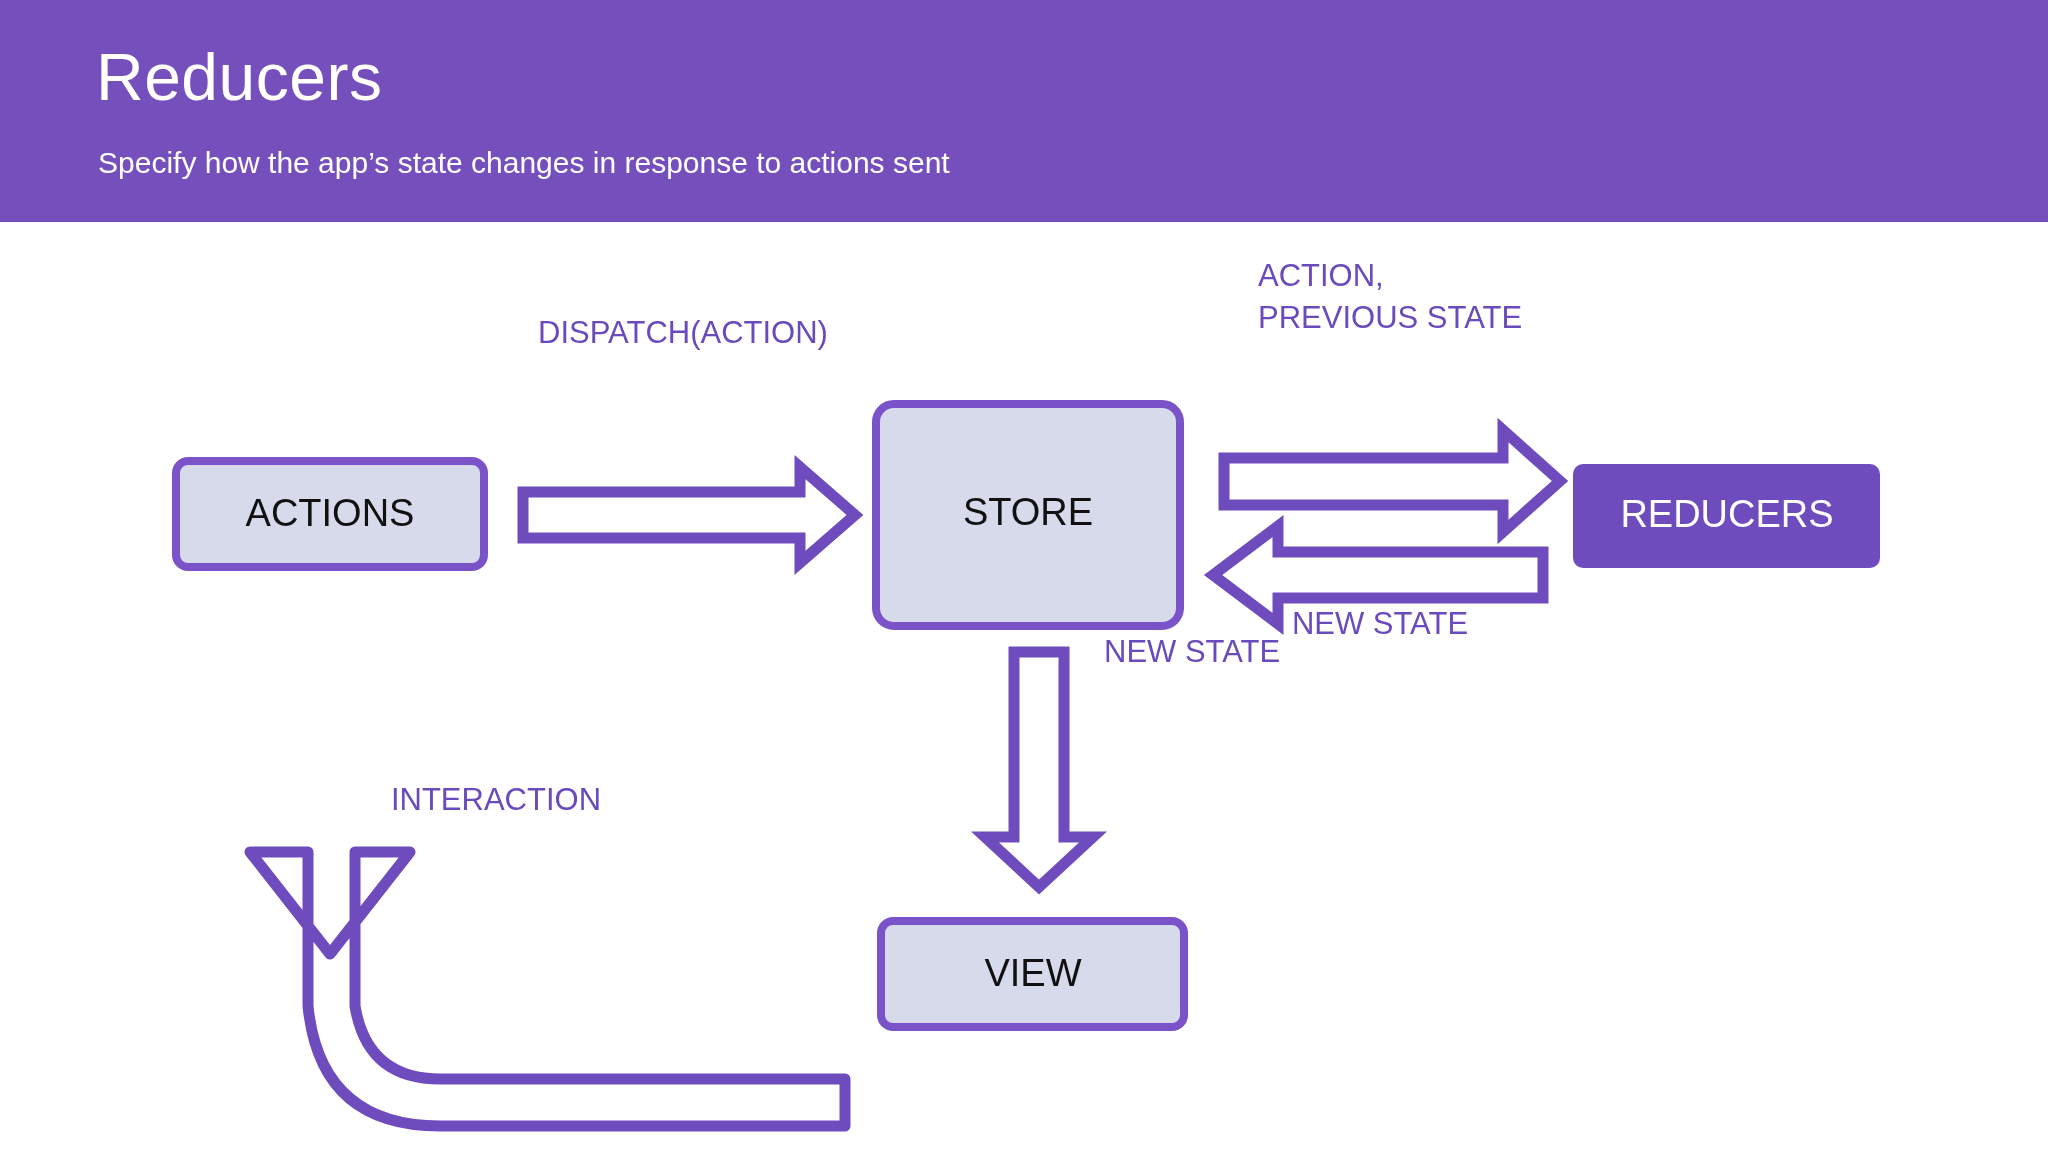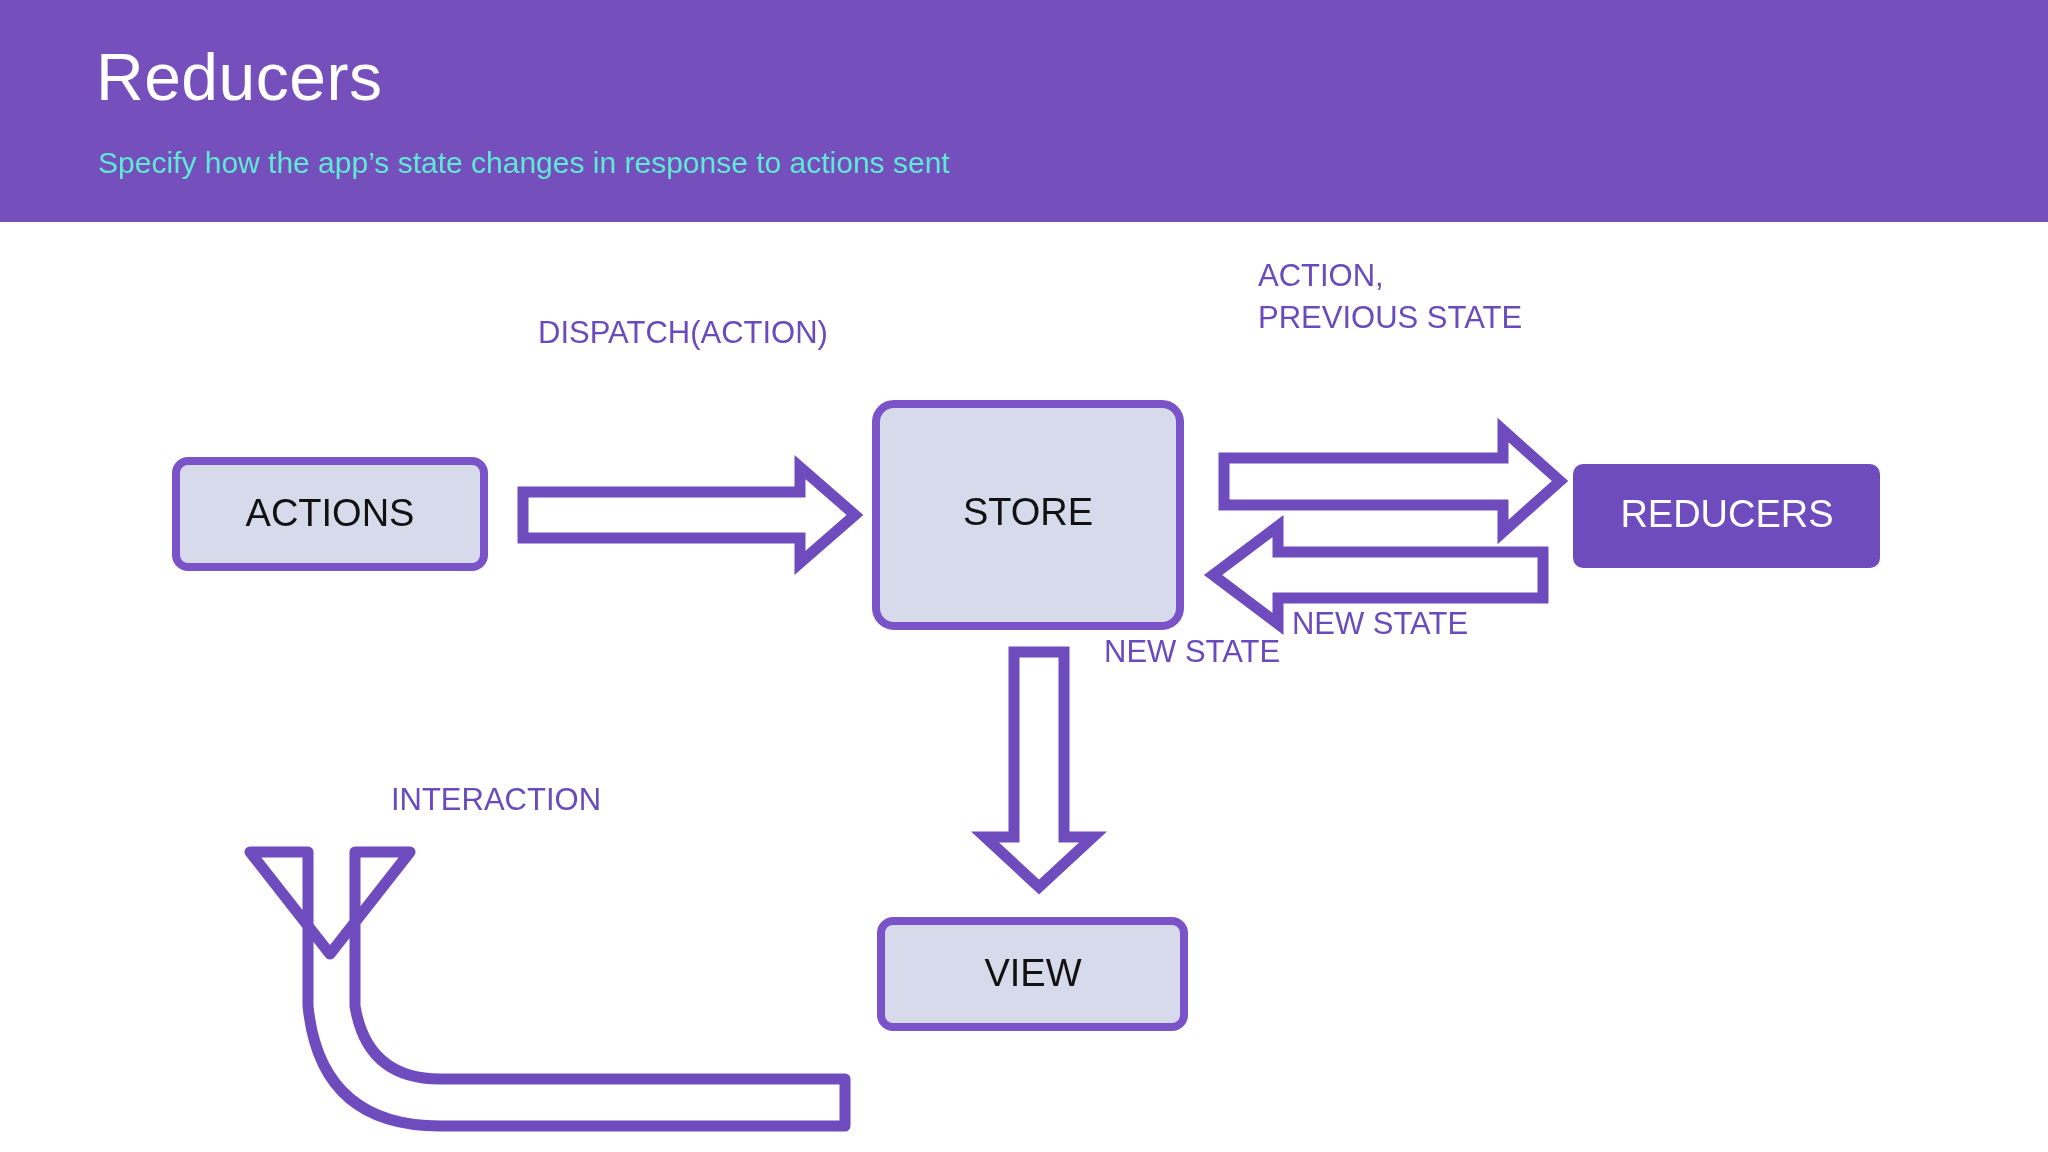--- a/index.html
+++ b/index.html
@@ -35,21 +35,21 @@
     letter-spacing: 0.5px;
     line-height: 1;
     white-space: nowrap;
   }
   #slide-subtitle {
     position: absolute;
     left: 98px;
     top: 148px;
     font-size: 30px;
     font-weight: 400;
-    color: #5eead4;
+    color: #ffffff;
     line-height: 1;
     white-space: nowrap;
   }
 
   
   #diagram-canvas {
     position: absolute;
     left: 0;
     top: 222px;
     width: 2048px;

